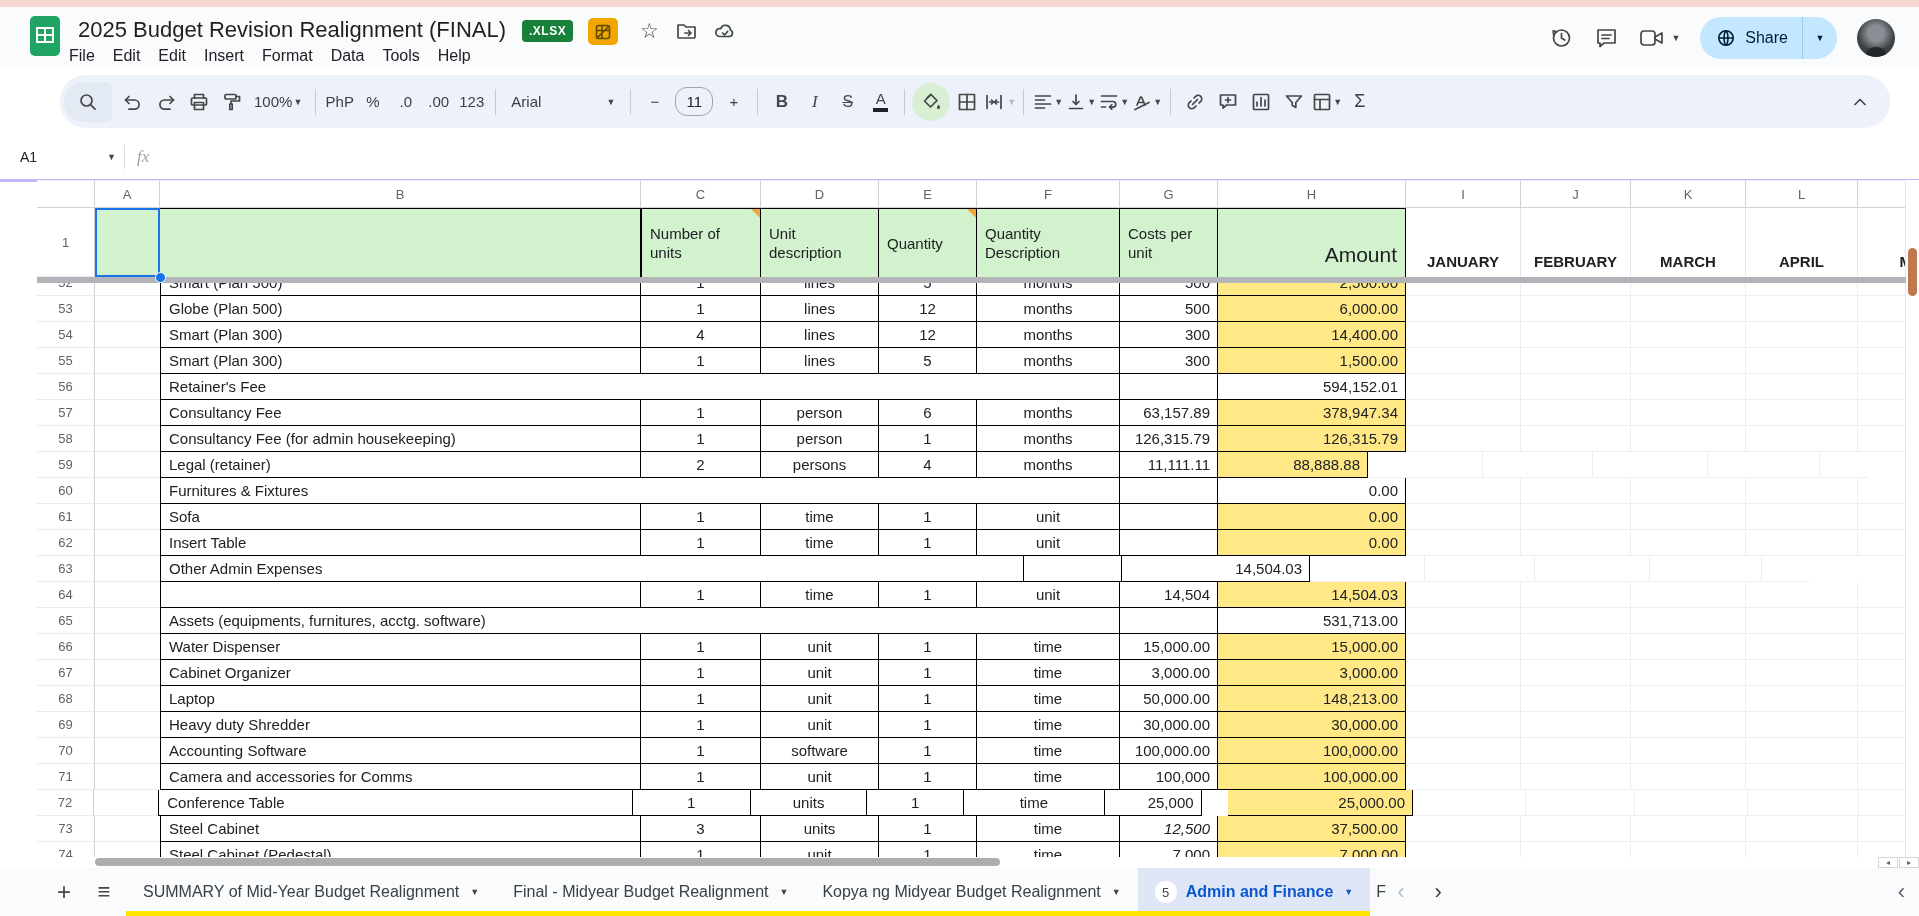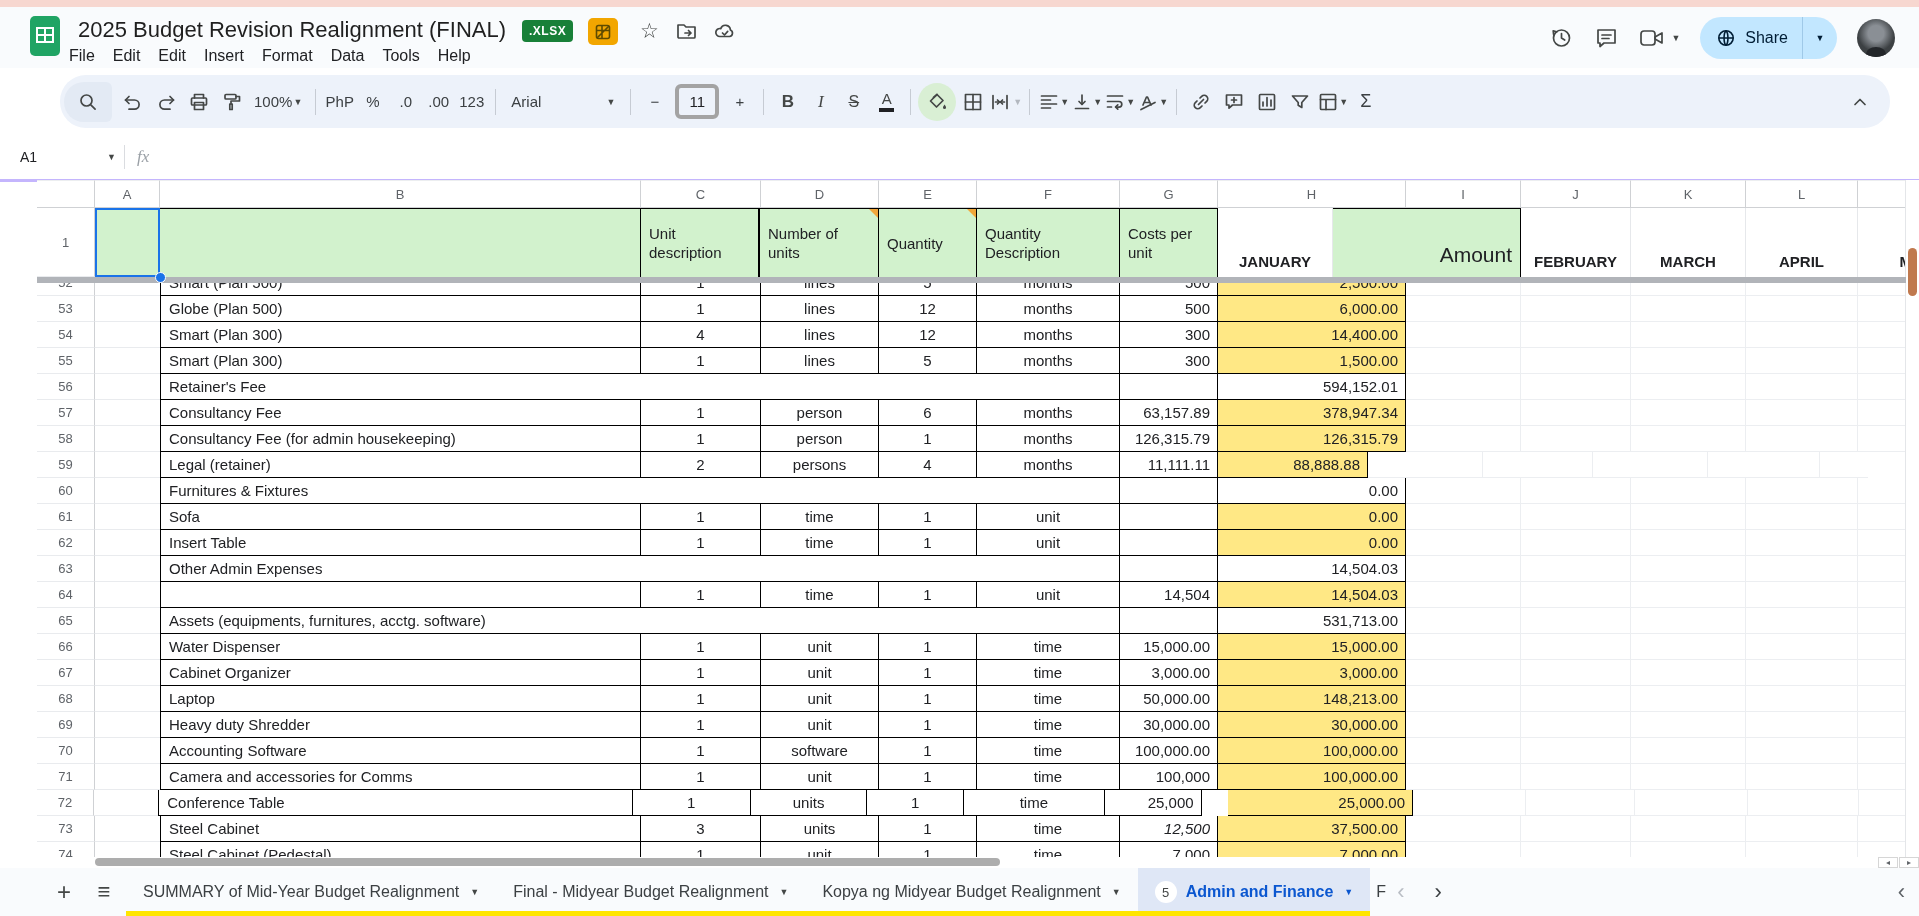--- a/index.html
+++ b/index.html
@@ -34,21 +34,21 @@
   
   #toolbar{position:absolute;left:60px;right:29px;top:75px;height:53px;background:#edf2fa;
            border-radius:26px;display:flex;align-items:center;padding:0 14px 0 4px;box-sizing:border-box;}
   .ti{height:40px;min-width:33px;display:flex;align-items:center;justify-content:center;
       color:#444746;font-size:15px;border-radius:4px;position:relative;}
   .tsep{width:1px;height:26px;background:#c6cbd3;margin:0 7px;flex:0 0 1px;}
   #search-area{background:#e3eaf4;border-radius:20px 6px 6px 20px;width:48px;margin-right:4px;}
   .tlabel{font-size:15px;color:#3c4043;}
   #zoom-select{gap:1px;padding:0 6px;}
   #font-select{width:104px;justify-content:space-between;padding:0 8px;}
-  #size-box{width:36px;height:27px;border:4px solid #a3a3a3;border-radius:6px;display:flex;
+  #size-box{width:36px;height:27px;border:1px solid #a3a3a3;border-radius:12px;display:flex;
             align-items:center;justify-content:center;font-size:15px;margin:16px 4px;}
   .bold-ic{font-weight:700;font-size:17px;}
   .italic-ic{font-style:italic;font-size:17px;font-family:"Liberation Serif",serif;}
   .strike-ic{font-size:16px;text-decoration:line-through;}
   .A-ic{display:flex;flex-direction:column;align-items:center;line-height:1;font-size:15px;font-weight:500;}
   .A-bar{width:15px;height:4px;background:#202124;margin-top:2px;}
   #fill-btn{background:#d9efd4;border-radius:50%;width:38px;height:38px;}
   .grayed{color:#b3b8bf;}
   .grayed svg{stroke:#b3b8bf;}
   #collapse-btn{margin-left:auto;}
@@ -431,27 +431,27 @@
       <div class="ch" style="width: 115px;">K</div>
       <div class="ch" style="width: 112px;">L</div>
       <div class="ch" style="width: 48px; justify-content: flex-start;">
         <span style="display: inline-block; width: 115px; text-align: center; flex: 0 0 115px;">M</span>
       </div>
     </div>
   <div id="row1">
       <div class="c1 gutc" style="width: 58px;">1</div>
       <div class="c1 green selA1" style="width: 65px;"></div>
       <div class="c1 green" style="width: 481px; border-right: 1px solid rgb(0, 0, 0); border-top: 1px solid rgb(0, 0, 0);"></div>
+      <div class="c1 green hdrc" style="width: 120px; border-left: 1px solid rgb(0, 0, 0);">Number of units<span class="note"></span></div>
       <div class="c1 green hdrc" style="width: 118px;">Unit description</div>
-      <div class="c1 green hdrc" style="width: 120px; border-left: 1px solid rgb(0, 0, 0);">Number of units<span class="note"></span></div>
       <div class="c1 green hdrc" style="width: 98px;">Quantity<span class="note"></span></div>
       <div class="c1 green hdrc" style="width: 143px;">Quantity Description</div>
       <div class="c1 green hdrc" style="width: 98px;">Costs per unit</div>
+      <div class="c1 green amountc" style="width: 188px;">Amount</div>
       <div class="c1 monthc" style="width: 115px;">JANUARY</div>
-      <div class="c1 green amountc" style="width: 188px;">Amount</div>
       <div class="c1 monthc" style="width: 110px;">FEBRUARY</div>
       <div class="c1 monthc" style="width: 115px;">MARCH</div>
       <div class="c1 monthc" style="width: 112px;">APRIL</div>
       <div class="c1 monthc" style="width: 48px; justify-content: flex-start; border-right: none;">
         <span style="display: inline-block; width: 115px; text-align: center; flex: 0 0 115px;">MAY</span>
       </div>
     </div>
   <div id="divider"></div>
   <div id="filldot"></div>
   <div id="rowsvp">
@@ -620,21 +620,21 @@
           <div class="cell dr yellow" style="width: 188px;">0.00</div>
           <div class="cell mcell" style="width: 115px;"></div>
           <div class="cell mcell" style="width: 110px;"></div>
           <div class="cell mcell" style="width: 115px;"></div>
           <div class="cell mcell" style="width: 112px;"></div>
           <div class="cell mcell" style="width: 48px; border-right: none;"></div>
         </div>
         <div class="r">
           <div class="cell gut" style="width: 58px;">63</div>
           <div class="cell acell green" style="width: 65px;"></div>
-          <div class="cell bcell green" style="width: 960px;">Other Admin Expenses</div>
+          <div class="cell bcell green" style="width: 864px;">Other Admin Expenses</div>
           <div class="cell dc green" style="width: 98px;"></div>
           <div class="cell dr green" style="width: 188px;">14,504.03</div>
           <div class="cell mcell" style="width: 115px;"></div>
           <div class="cell mcell" style="width: 110px;"></div>
           <div class="cell mcell" style="width: 115px;"></div>
           <div class="cell mcell" style="width: 112px;"></div>
           <div class="cell mcell" style="width: 48px; border-right: none;"></div>
         </div>
         <div class="r">
           <div class="cell gut" style="width: 58px;">64</div>

